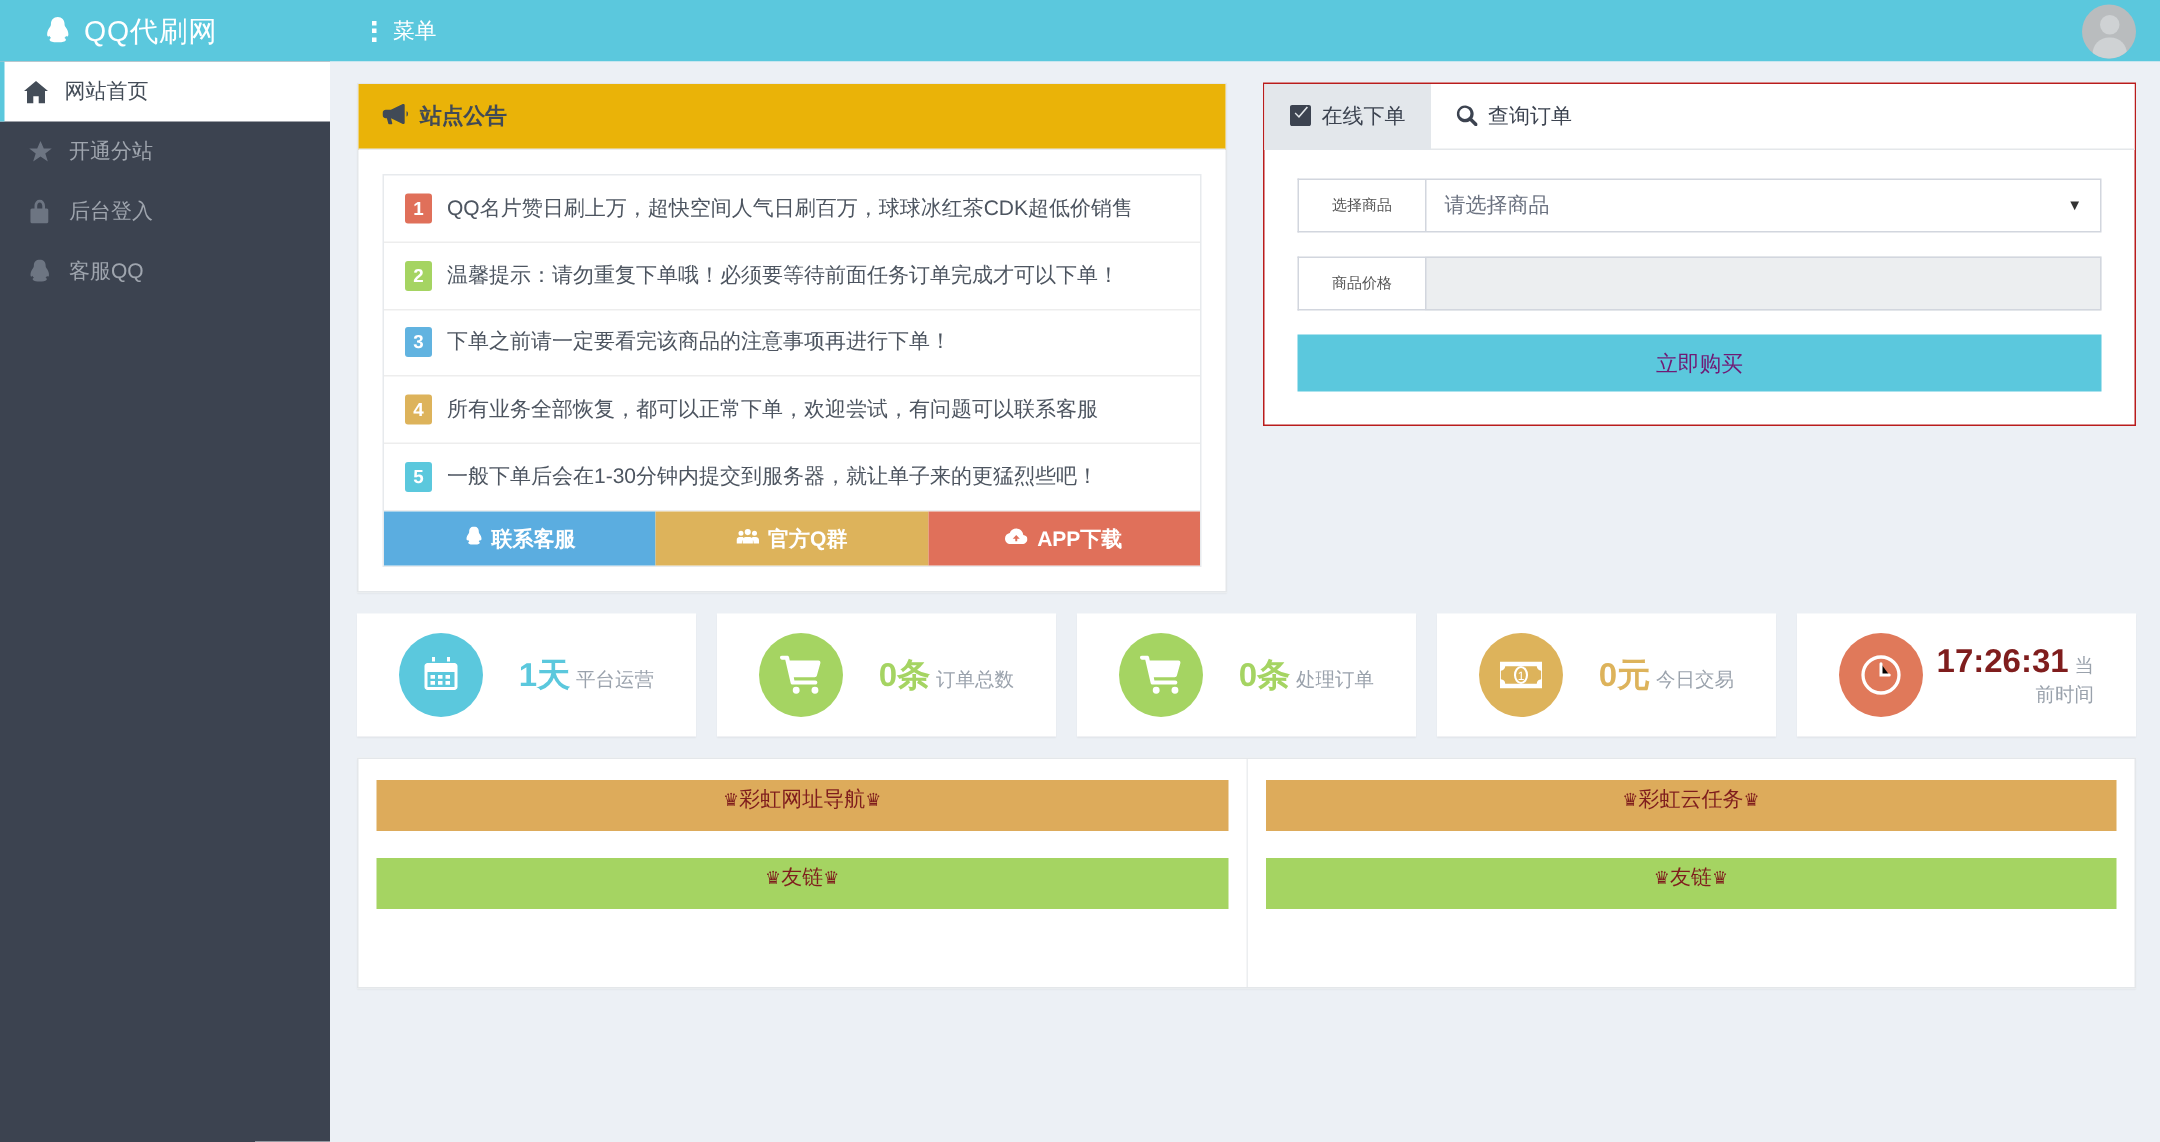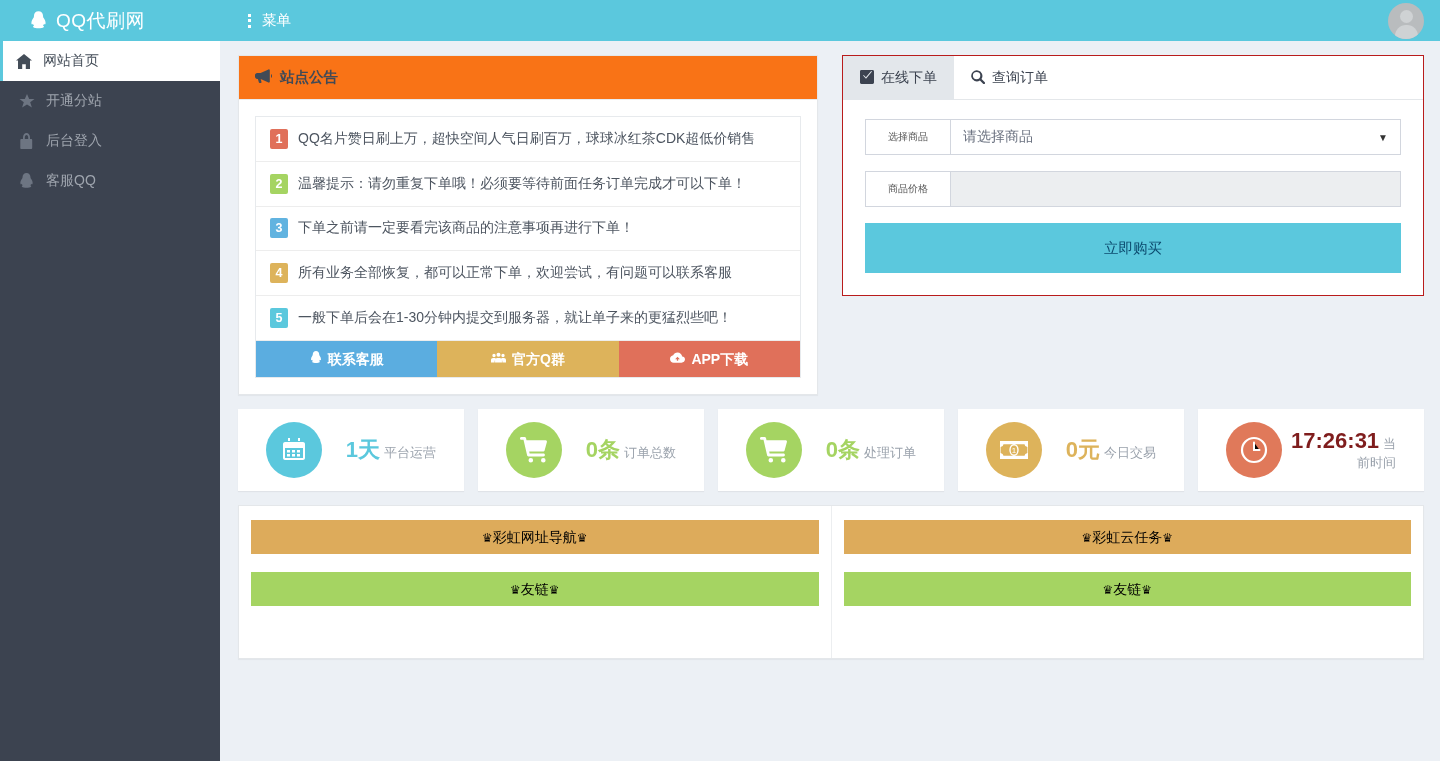--- a/index.html
+++ b/index.html
@@ -89,21 +89,21 @@
   .box {
     background: #fff;
     border: 1px solid #e4e7ea;
     border-top: 1px solid #e4e7ea;
     box-shadow: 0 1px 1px rgba(0,0,0,.04);
   }
   .box-header {
     height: 44px; display: flex; align-items: center;
     padding: 0 16px; gap: 8px;
     border-bottom: 1px solid #e9ecef;
-    background: #f97316;
+    background: #eab308;
   }
   .box-title { font-size: 14.5px; font-weight: bold; color: #414a56; }
   .box-body { padding: 16px; }
 
   
   .ann-list { border: 1px solid #e7eaed; }
   .ann-item {
     display: flex; align-items: center; gap: 10px;
     height: 44.8px; padding: 0 14px;
     border-bottom: 1px solid #ededed;
@@ -143,22 +143,22 @@
   }
   .input-ctrl {
     flex: 1; height: 36px; border: 1px solid #d2d6de;
     background: #fff; padding: 0 12px;
     display: flex; align-items: center;
     font-size: 14px; color: #6b7280;
   }
   .input-ctrl.disabled { background: #eceef0; }
   .caret { margin-left: auto; font-size: 10px; color: #333; }
   .btn-buy {
-    width: 100%; height: 50px; background: #5bc8dd;
-    color: #0c4a6e; font-size: 14.5px; border: none; cursor: pointer;
+    width: 100%; height: 38px; background: #5bc8dd;
+    color: #701a75; font-size: 14.5px; border: none; cursor: pointer;
     font-family: inherit;
   }
 
   
   .stats { display: flex; gap: 14px; margin-top: 14px; }
   .stat-card {
     background: #fff; height: 82px; flex: 1;
     display: flex; align-items: center; padding: 0 28px;
     box-shadow: 0 1px 1px rgba(0,0,0,.05);
   }
@@ -171,22 +171,22 @@
   .stat-val { font-size: 22px; font-weight: bold; line-height: 1.15; }
   .stat-lbl { font-size: 13px; color: #9aa2ac; margin-top: 2px; }
 
   
   .links-box { margin-top: 14px; background:#fff; border:1px solid #e4e7ea;
                box-shadow: 0 1px 1px rgba(0,0,0,.04); }
   .links-body { display: flex; min-height: 152px; }
   .links-col { flex: 1; padding: 14px 12px; }
   .links-col:first-child { border-right: 1px solid #eceef0; }
   .link-btn {
-    display: block; height: 34px; line-height: 34px;
-    text-align: center; color: #000000; font-size: 14px;
+    display: block; height: 34px; line-height: 24px;
+    text-align: center; color: #7f1d1d; font-size: 14px;
     text-decoration: none; margin-bottom: 18px; cursor: pointer;
   }
   .crown { font-size: 12px; }
 </style>
 </head>
 <body>
 
 <div class="header" style="background: rgb(91, 200, 221);">
   <div class="brand">
     <span class="nav-ico">

